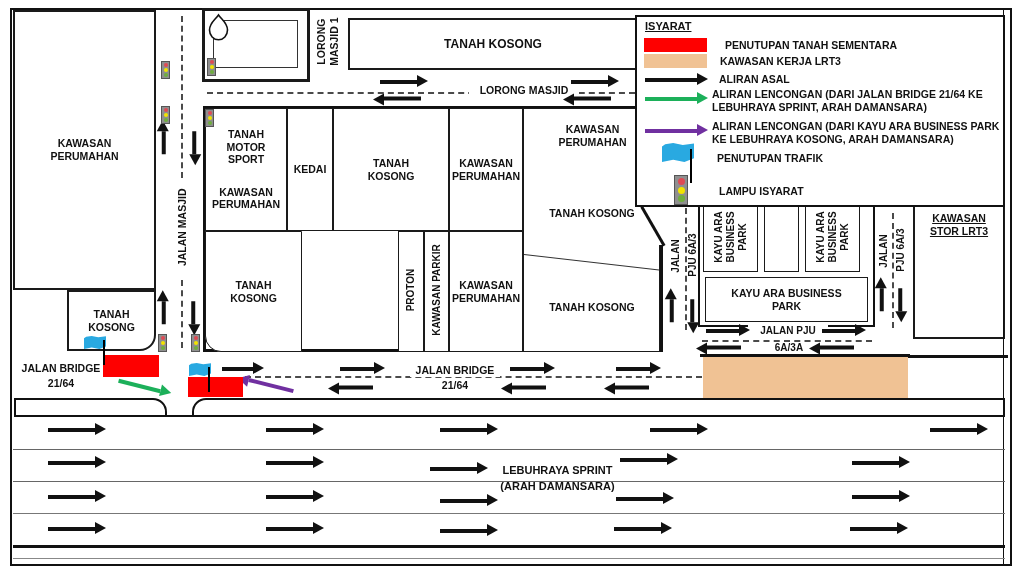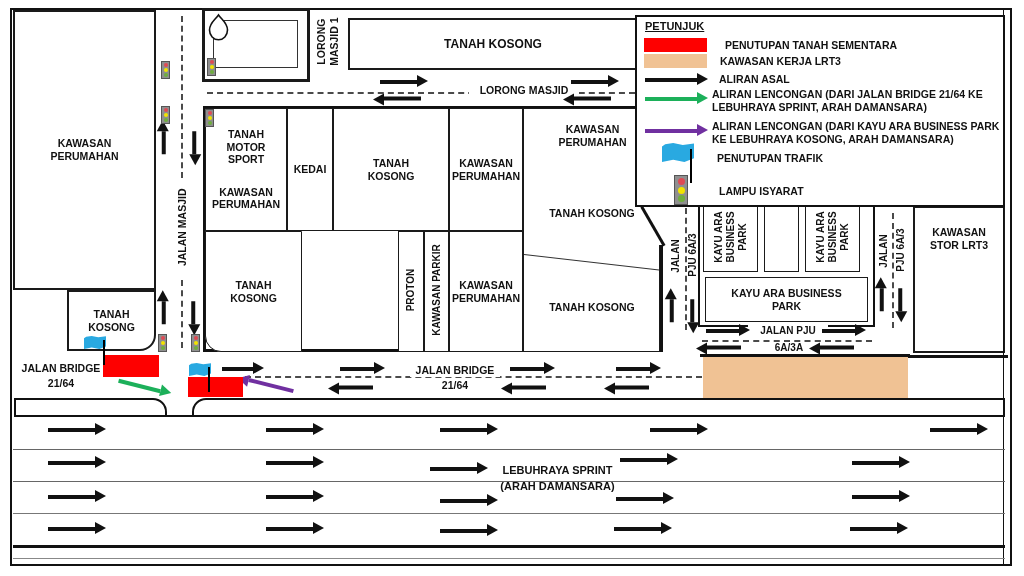--- a/index.html
+++ b/index.html
@@ -107,21 +107,21 @@
   <div class="frame" style="left:698px;top:145px;width:177px;height:182px;border-width:2.5px;background:#fff;z-index:2;"></div>
   <div class="blk thin" style="left:703px;top:150px;width:55px;height:122px;"></div>
   <span class="lbl vrot" style="left:696px;top:219px;width:70px;font-size:10px;">KAYU ARA BUSINESS PARK</span>
   <div class="blk thin" style="left:764px;top:150px;width:35px;height:122px;"></div>
   <div class="blk thin" style="left:805px;top:150px;width:55px;height:122px;"></div>
   <span class="lbl vrot" style="left:798px;top:219px;width:70px;font-size:10px;">KAYU ARA BUSINESS PARK</span>
   <div class="blk thin" style="left:705px;top:277px;width:163px;height:45px;">
     <span style="width:130px;">KAYU ARA BUSINESS PARK</span>
   </div>
 
-  <div class="blk" style="left:913px;top:206px;width:92px;height:147px;align-items:flex-start;">
+  <div class="blk" style="left:913px;top:192px;width:92px;height:147px;align-items:flex-start;text-decoration:underline;">
     <span style="width:75px;margin-top:18px;">KAWASAN STOR LRT3</span>
   </div>
   <div class="line" style="left:908px;top:355px;width:100px;border-top:3px solid #111;"></div>
 
   <div class="dash-h" style="left:207px;top:92px;width:428px;"></div>
   <span class="lbl" style="left:469px;top:84px;width:110px;background:#fff;z-index:4;">LORONG MASJID</span>
   <div class="ar" style="left:380px;top:80px;width:37px;"></div>
   <div class="ar" style="left:571px;top:80px;width:37px;"></div>
   <div class="ar left" style="left:384px;top:97px;width:37px;"></div>
   <div class="ar left" style="left:574px;top:97px;width:37px;"></div>
@@ -246,21 +246,21 @@
   <div class="ar" style="left:616px;top:497px;width:47px;"></div>
   <div class="ar" style="left:852px;top:495px;width:47px;"></div>
 
   <div class="ar" style="left:48px;top:527px;width:47px;"></div>
   <div class="ar" style="left:266px;top:527px;width:47px;"></div>
   <div class="ar" style="left:440px;top:529px;width:47px;"></div>
   <div class="ar" style="left:614px;top:527px;width:47px;"></div>
   <div class="ar" style="left:850px;top:527px;width:47px;"></div>
 
   <div id="legend">
-    <span class="lbl" style="left:8px;top:3px;font-size:11px;text-decoration:underline;">PETUNJUK</span>
+    <span class="lbl" style="left:8px;top:3px;font-size:11px;text-decoration:underline;">ISYARAT</span>
     <div style="position:absolute;left:7px;top:21px;width:63px;height:14px;background:#FE0000;"></div>
     <span class="lbl" style="left:88px;top:22px;">PENUTUPAN TANAH SEMENTARA</span>
     <div style="position:absolute;left:7px;top:37px;width:63px;height:14px;background:#F0C294;"></div>
     <span class="lbl" style="left:83px;top:38px;">KAWASAN KERJA LRT3</span>
     <div class="ar" style="left:8px;top:61px;width:52px;"></div>
     <span class="lbl" style="left:82px;top:56px;text-align:right;">ALIRAN ASAL</span>
     <div class="ar green flat" style="left:8px;top:80px;width:52px;"></div>
     <span class="lbl" style="left:75px;top:71px;width:290px;">ALIRAN  LENCONGAN (DARI JALAN BRIDGE 21/64 KE LEBUHRAYA SPRINT, ARAH DAMANSARA)</span>
     <div class="ar purple flat" style="left:8px;top:112px;width:52px;transform:none;"></div>
     <span class="lbl" style="left:75px;top:103px;width:300px;">ALIRAN  LENCONGAN (DARI KAYU ARA BUSINESS PARK KE LEBUHRAYA KOSONG, ARAH DAMANSARA)</span>

